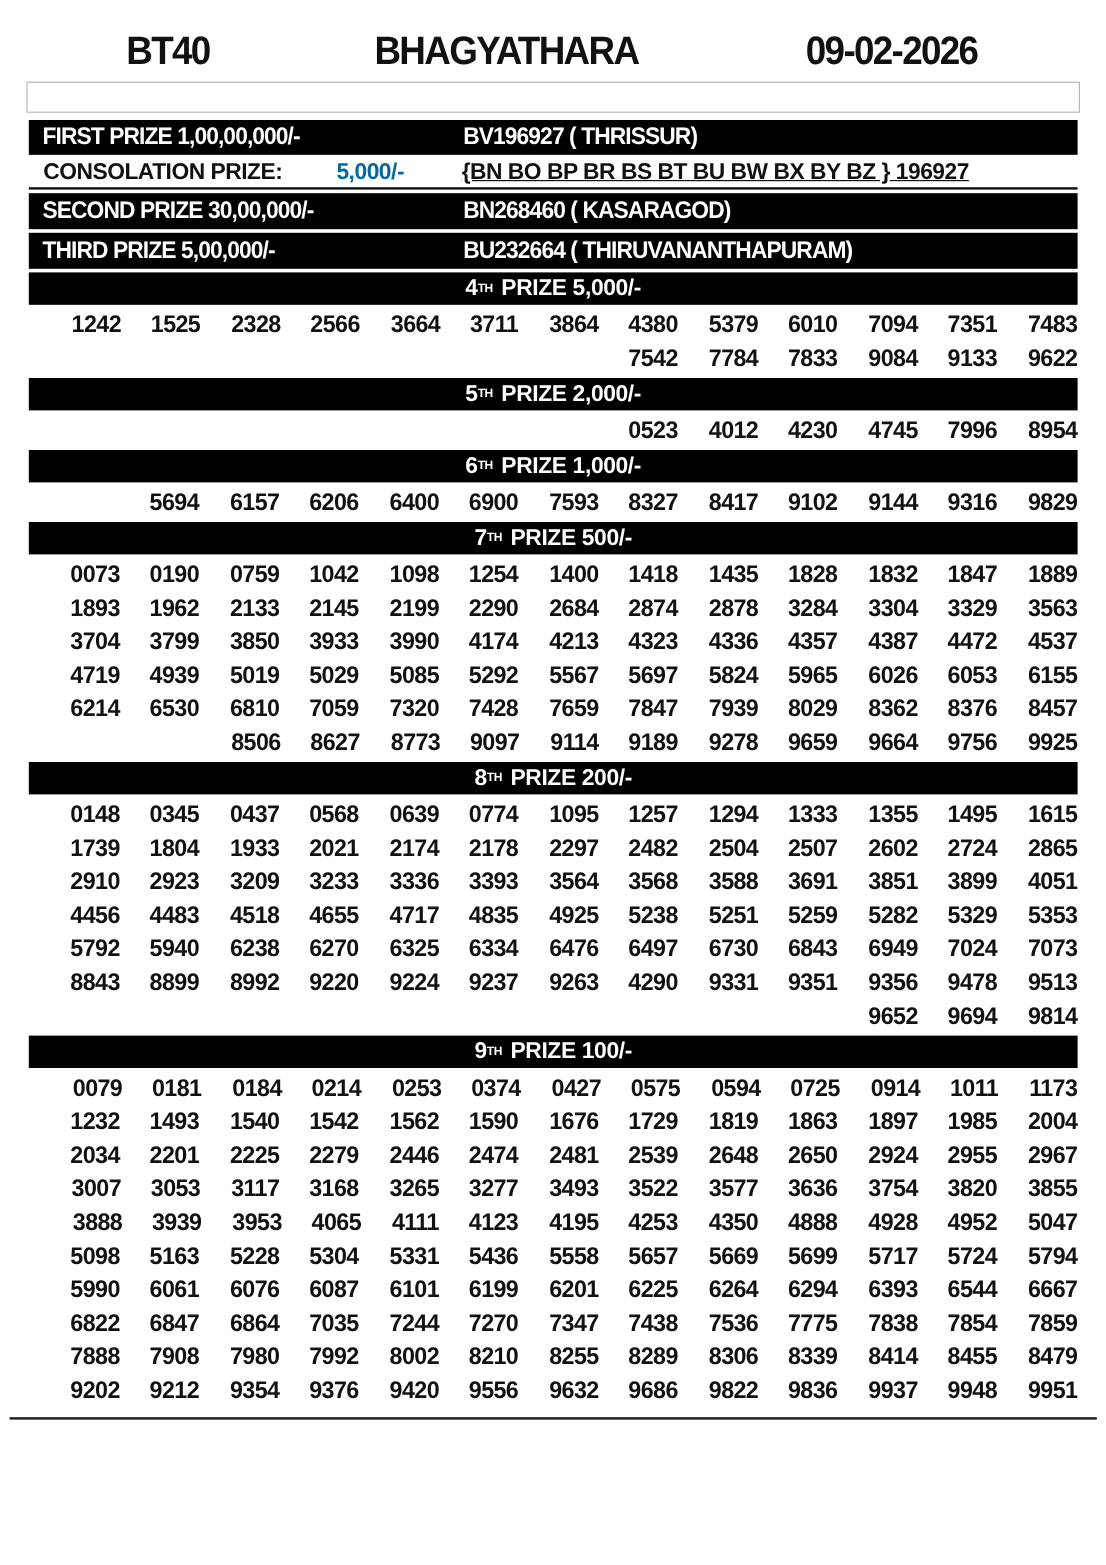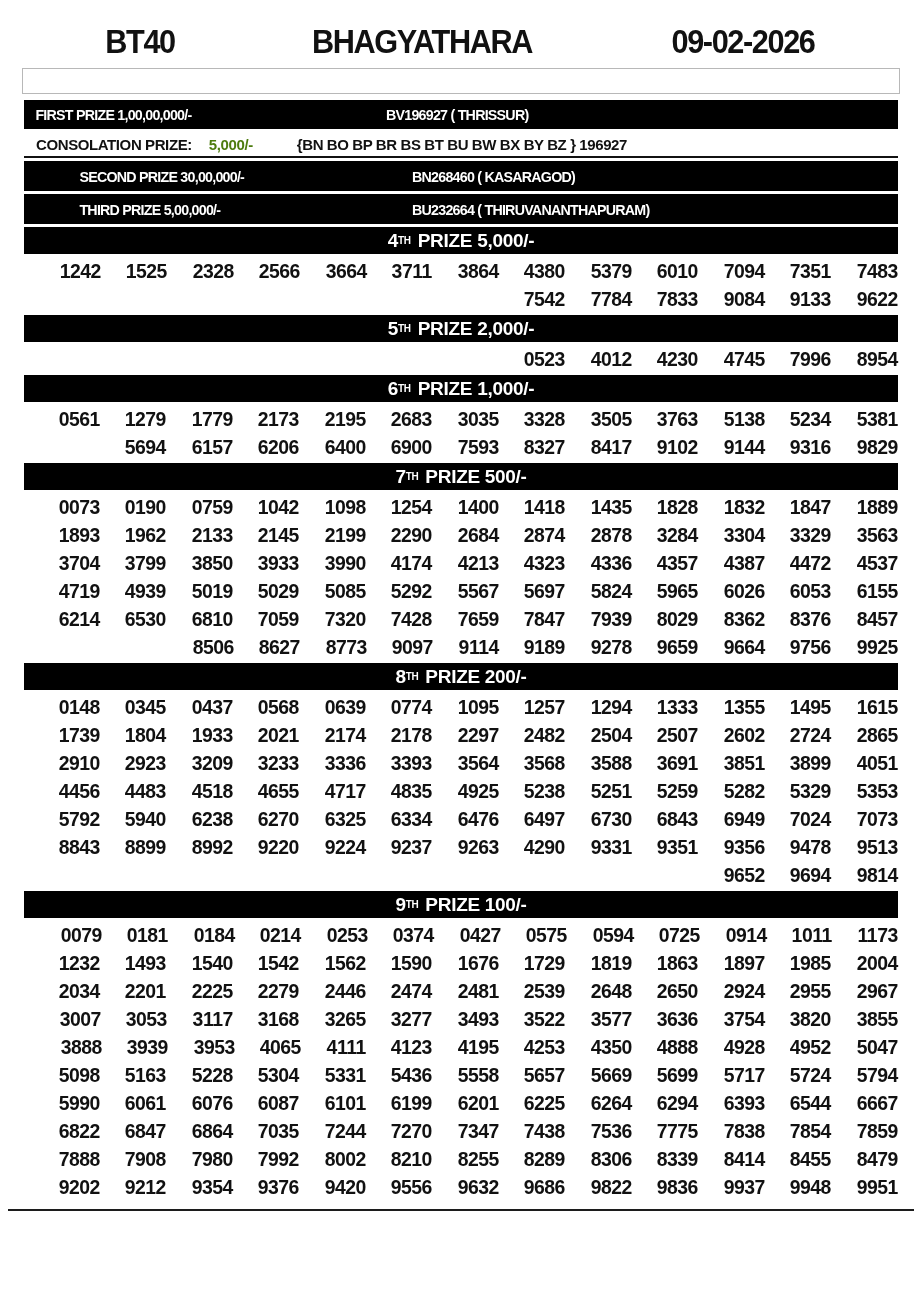--- a/index.html
+++ b/index.html
@@ -40,43 +40,44 @@
   
   .bars { margin: 0 24px; }
   .bar {
     background: #000;
     color: #fff;
     display: flex;
     align-items: center;
     height: 29px;
     margin: 3px 0;
     font-weight: 700;
-    font-size: 15px;
+    font-size: 20px;
     letter-spacing: -0.8px;
     white-space: nowrap;
   }
   .bar .label { padding-left: 12px; flex: 0 0 40%; transform: scaleX(0.95); transform-origin: left center; }
   .bar .winner { transform: scaleX(0.95); transform-origin: left center; }
-  .bar.tall { height: 30px; padding-left: 44px; }
+  .bar.tall { height: 30px; }
 
   .consolation {
     display: flex;
     align-items: center;
     height: 24px;
     margin: 1px 0 3px 0;
     border-bottom: 2px solid #111;
     padding-left: 12px;
     font-weight: 700;
-    font-size: 15px;
+    font-size: 19px;
     letter-spacing: -0.4px;
     color: #111;
     white-space: nowrap;
+    gap: 28px;
   }
   .consolation .amount { margin-left: 5px; }
-  .consolation .series { margin-left: 44px; }
+  .consolation .series { margin-left: 20px; text-decoration: underline; }
 
   
   .sections { margin: 0 24px; }
   .section-bar {
     background: #000;
     color: #fff;
     height: 27px;
     margin: 2px 0 3px 0;
     display: flex;
     align-items: center;
@@ -127,21 +128,21 @@
 
   <div class="bars">
 
     <div class="bar">
       <span class="label">FIRST PRIZE 1,00,00,000/-</span>
       <span class="winner">BV196927 ( THRISSUR)</span>
     </div>
 
     <div class="consolation">
       <span>CONSOLATION PRIZE:</span>
-      <span class="amount" id="consolation-amount" style="color: #4d7c0f; margin-left: 17px;">5,000/-</span>
+      <span class="amount" id="consolation-amount" style="color: #0369a1; margin-left: 17px;">5,000/-</span>
       <span class="series">{BN BO BP BR BS BT BU BW BX BY BZ } 196927</span>
     </div>
 
     <div class="bar tall">
       <span class="label">SECOND PRIZE 30,00,000/-</span>
       <span class="winner">BN268460 ( KASARAGOD)</span>
     </div>
 
     <div class="bar tall">
       <span class="label">THIRD PRIZE 5,00,000/-</span>
@@ -196,35 +197,20 @@
           <span class="num">8954</span>
         </div>
       </section>
       <section>
         <div class="section-bar">
           <span>6</span>
           <sup>TH</sup>
           <span>&nbsp;PRIZE 1,000/-</span>
         </div>
         <div class="num-row">
-          <span class="num">0561</span>
-          <span class="num">1279</span>
-          <span class="num">1779</span>
-          <span class="num">2173</span>
-          <span class="num">2195</span>
-          <span class="num">2683</span>
-          <span class="num">3035</span>
-          <span class="num">3328</span>
-          <span class="num">3505</span>
-          <span class="num">3763</span>
-          <span class="num">5138</span>
-          <span class="num">5234</span>
-          <span class="num">5381</span>
-        </div>
-        <div class="num-row">
           <span class="num">5694</span>
           <span class="num">6157</span>
           <span class="num">6206</span>
           <span class="num">6400</span>
           <span class="num">6900</span>
           <span class="num">7593</span>
           <span class="num">8327</span>
           <span class="num">8417</span>
           <span class="num">9102</span>
           <span class="num">9144</span>

